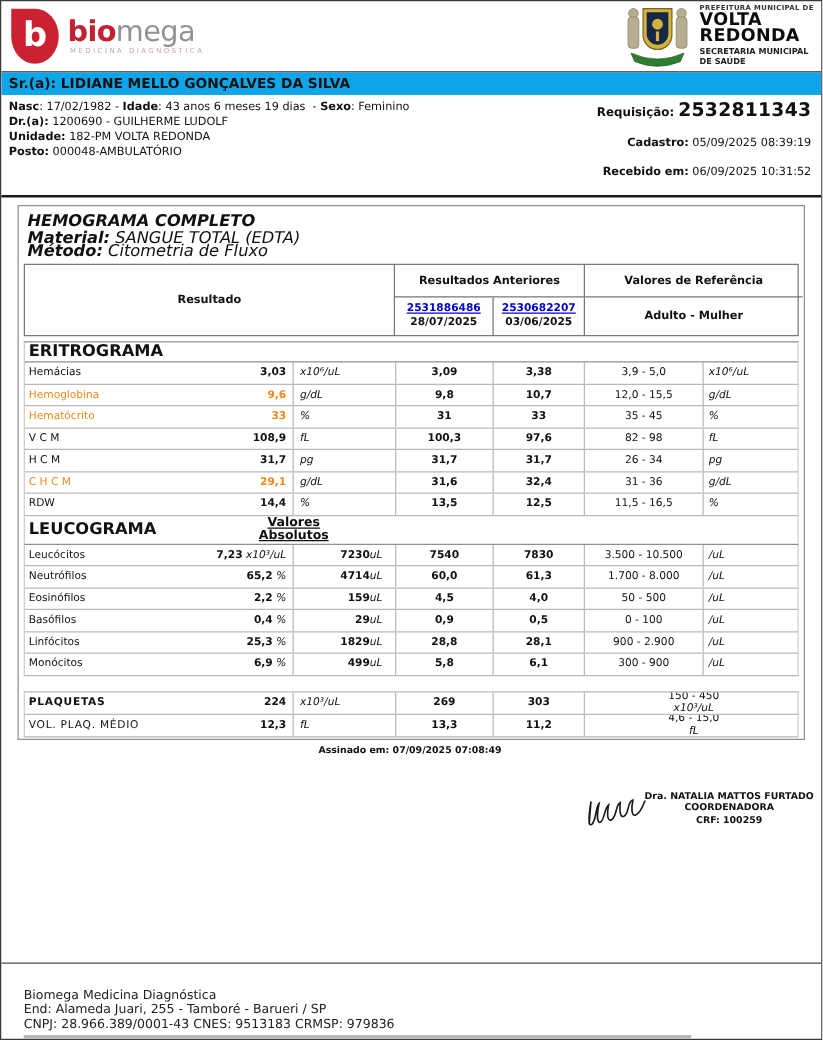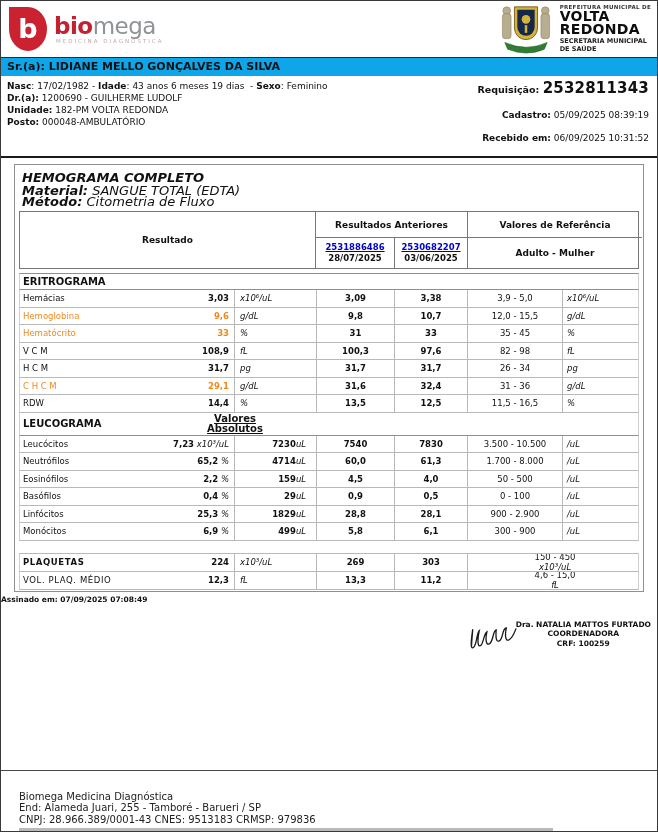--- a/index.html
+++ b/index.html
@@ -58,21 +58,21 @@
   .th-prev1{grid-column:3; grid-row:2;}
   .th-prev2{grid-column:4; grid-row:2; border-left:1px solid #777;}
   .th-adult{grid-column:5/7; grid-row:2; font-weight:bold; border-left:1px solid #777;}
   .prev-link{color:#0000cc; font-weight:bold; font-size:8.5px; text-decoration:underline; cursor:pointer;}
   .prev-date{font-weight:bold; font-size:8.5px; color:#111;}
 
   #table-body{margin-top:4px;}
   .sec-head{position:relative; display:flex; align-items:center; min-height:15px;
     border-bottom:1px solid #8f8f8f; border-left:1px solid #cfcfcf; border-right:1px solid #cfcfcf;}
   .sec-head.first{border-top:1px solid #8f8f8f;}
-  .sec-name{font-weight:bold; font-size:10px; padding-left:3px;}
+  .sec-name{font-weight:bold; font-size:13px; padding-left:3px;}
   .abs-head{position:absolute; left:150px; top:1px; width:130px; text-align:center;
     font-weight:bold; font-size:10px; line-height:10px;text-decoration:underline;}
   .sec-head.has-abs{min-height:22px;}
   .sec-spacer{height:12px;}
 
   .t-row{display:grid; grid-template-columns:214px 82px 78px 73px 95px 80px; height:16.5px;
     border-bottom:1px solid #b9b9b9; border-left:1px solid #cfcfcf; border-right:1px solid #cfcfcf; box-sizing:content-box;}
   .t-row.bt{border-top:1px solid #b9b9b9;}
   .t-row.plaq{height:17px;}
   .c{display:flex; align-items:center; font-size:8.5px; box-sizing:border-box; overflow:hidden;}
@@ -81,21 +81,21 @@
   .val{font-weight:bold;}
   .c2{padding-left:5px;}
   .c2.abs{justify-content:flex-end; padding-right:10px; padding-left:0;}
   .cprev{justify-content:center; font-weight:bold;}
   .cref{justify-content:center;}
   .crefu{padding-left:4px;}
   .span2{grid-column:5/7;flex-direction:column;}
   .plaq .lbl{letter-spacing:0.6px;}
 
   
-  .signed-line{text-align:left; font-size:7.5px; font-weight:bold; margin:3px 2px 0 0;}
+  .signed-line{text-align:center; font-size:7.5px; font-weight:bold; margin:3px 2px 12px 0;}
   .sig-block{display:flex; justify-content:flex-end; align-items:center; margin:12px 6px 0 0;}
   .sig-scribble{transform:rotate(-6deg); margin-right:-6px; margin-top:4px;}
   .sig-text{text-align:center; font-size:7.5px; font-weight:bold; line-height:9.5px;}
 
   
   .footer{margin-top:auto; border-top:1px solid #4a4a4a; padding:20px 0 6px 18px;
     font-size:10px; line-height:11.5px; color:#222;}
   .bottom-bar{position:absolute; left:18px; bottom:0; width:534px; height:3px; background:#b9b9b9;}
 </style>
 </head>

